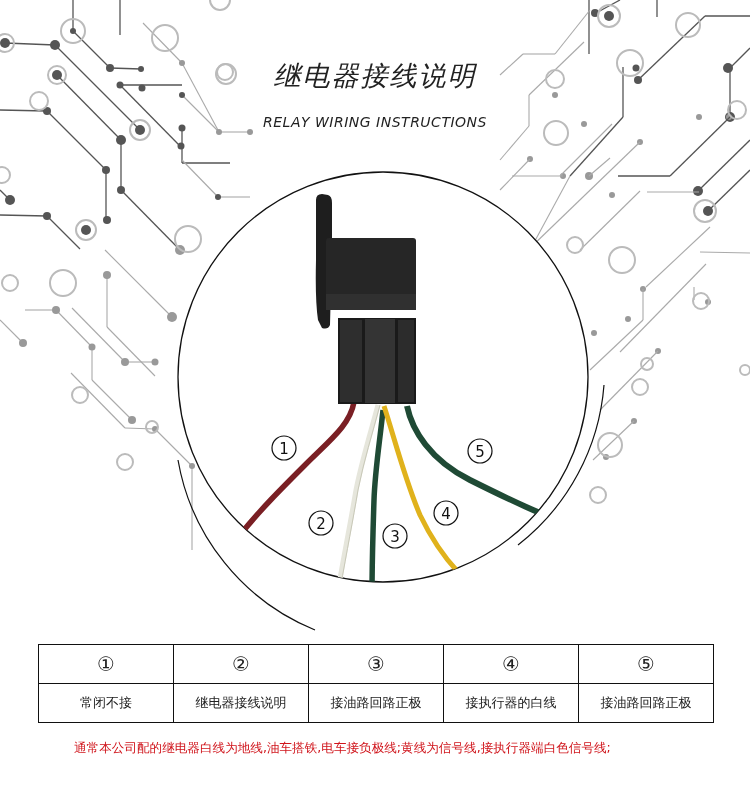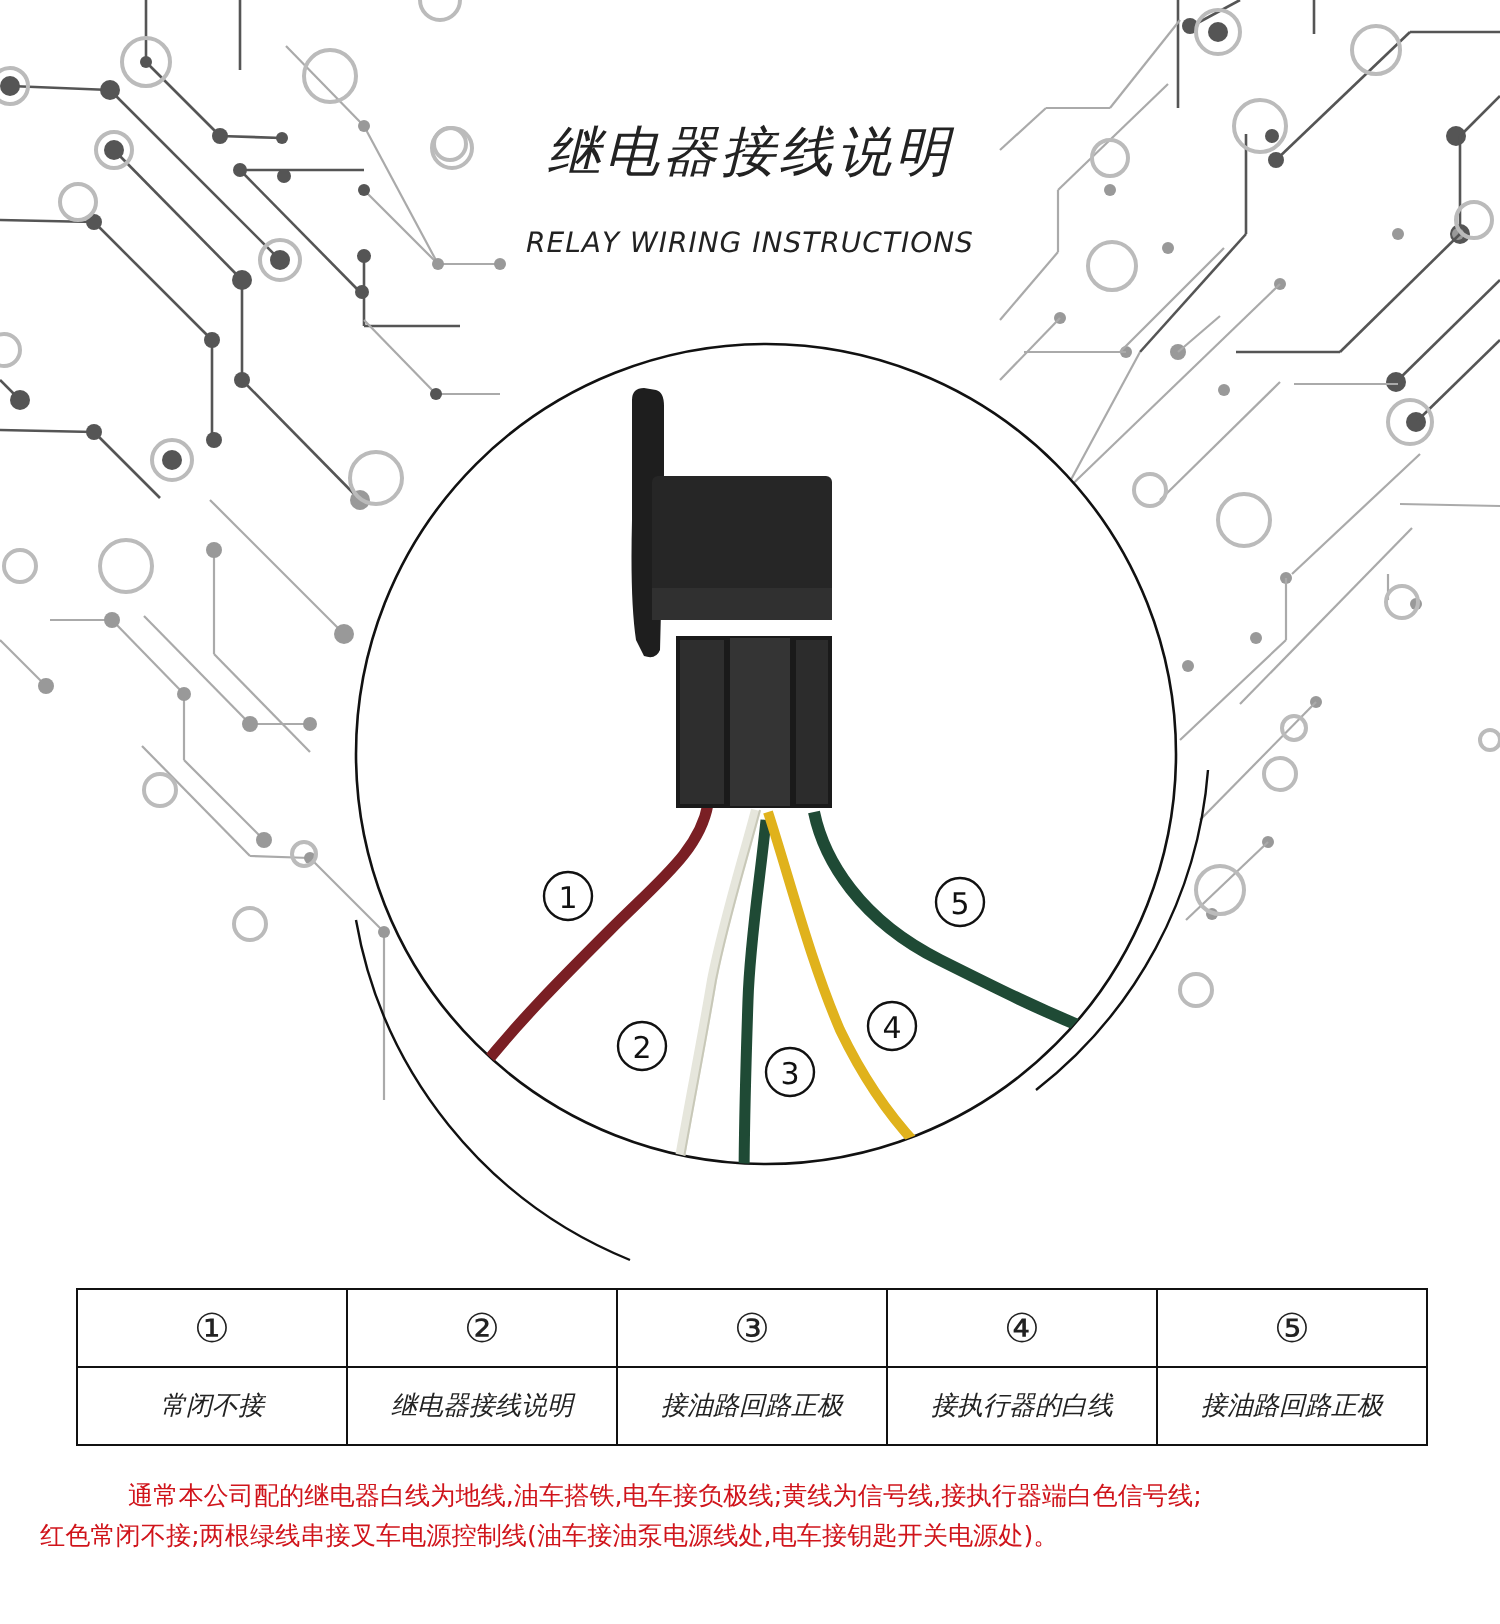--- a/index.html
+++ b/index.html
@@ -7,22 +7,22 @@
          font-family:"DejaVu Sans", "Liberation Sans", sans-serif; }
   #bg { position:absolute; left:0; top:0; width:750px; height:812px; }
   .title { position:absolute; left:0; width:750px; text-align:center; color:#222;font-style:italic; }
   .title-cn { top:58px; font-size:27px; letter-spacing:2px; }
   .title-en { top:114px; font-size:14px; letter-spacing:0.5px; color:#222; }
   #diagram { position:absolute; left:0; top:0; width:750px; height:640px; }
   .label-num { font-family:"DejaVu Sans", sans-serif; font-size:15px; }
   table.wiring { position:absolute; left:38px; top:644px; width:676px; border-collapse:collapse; table-layout:fixed; }
   table.wiring td { border:1.2px solid #111; text-align:center; color:#222; font-size:13px; padding:0; }
   table.wiring tr.num td { height:38px; font-size:20px; }
-  table.wiring tr.desc td { height:38px;font-style:italic; }
-  .note { position:absolute; left:2px; top:738px; width:730px; color:#d0141b; font-size:12.6px; line-height:20px; }
+  table.wiring tr.desc td { height:38px; }
+  .note { position:absolute; left:12px; top:738px; width:730px; color:#d0141b; font-size:12.6px; line-height:20px; }
   .note .l1 { padding-left:62px; display:block; white-space:nowrap; }
   .note .l2 { padding-left:18px; display:block; white-space:nowrap; }
 </style>
 </head>
 <body>
 
 <svg id="bg" viewBox="0 0 750 812">
   <g stroke="#555" stroke-width="1.3" fill="none">
 
     <line x1="5" y1="43" x2="55" y2="45"></line>
@@ -276,14 +276,13 @@
     <td>继电器接线说明</td>
     <td>接油路回路正极</td>
     <td>接执行器的白线</td>
     <td>接油路回路正极</td>
   </tr>
 </tbody>
   </table>
 
 <div class="note">
   <span class="l1">通常本公司配的继电器白线为地线,油车搭铁,电车接负极线;黄线为信号线,接执行器端白色信号线;</span>
-  <span class="l2">红色常闭不接;两根绿线串接叉车电源控制线(油车接油泵电源线处,电车接钥匙开关电源处)。</span>
 </div>
 
 </body></html>

